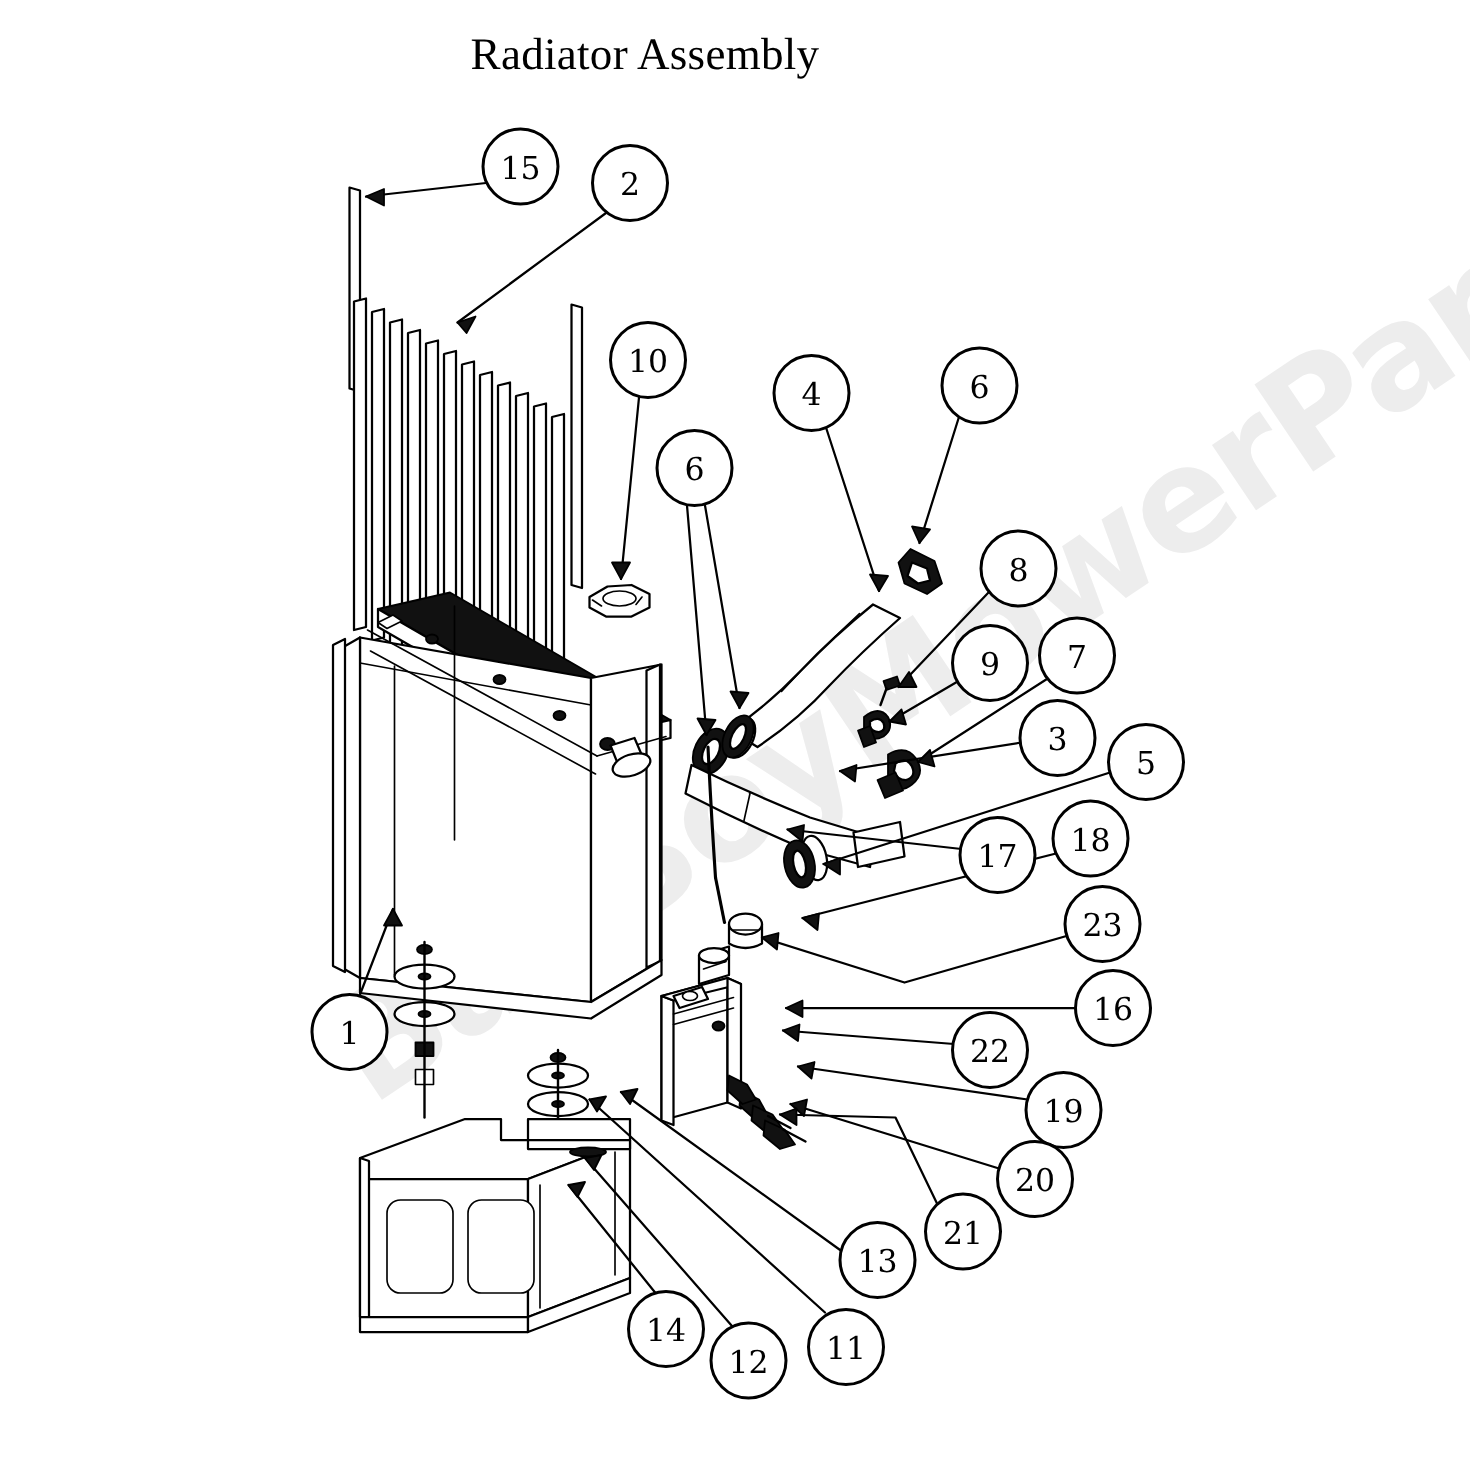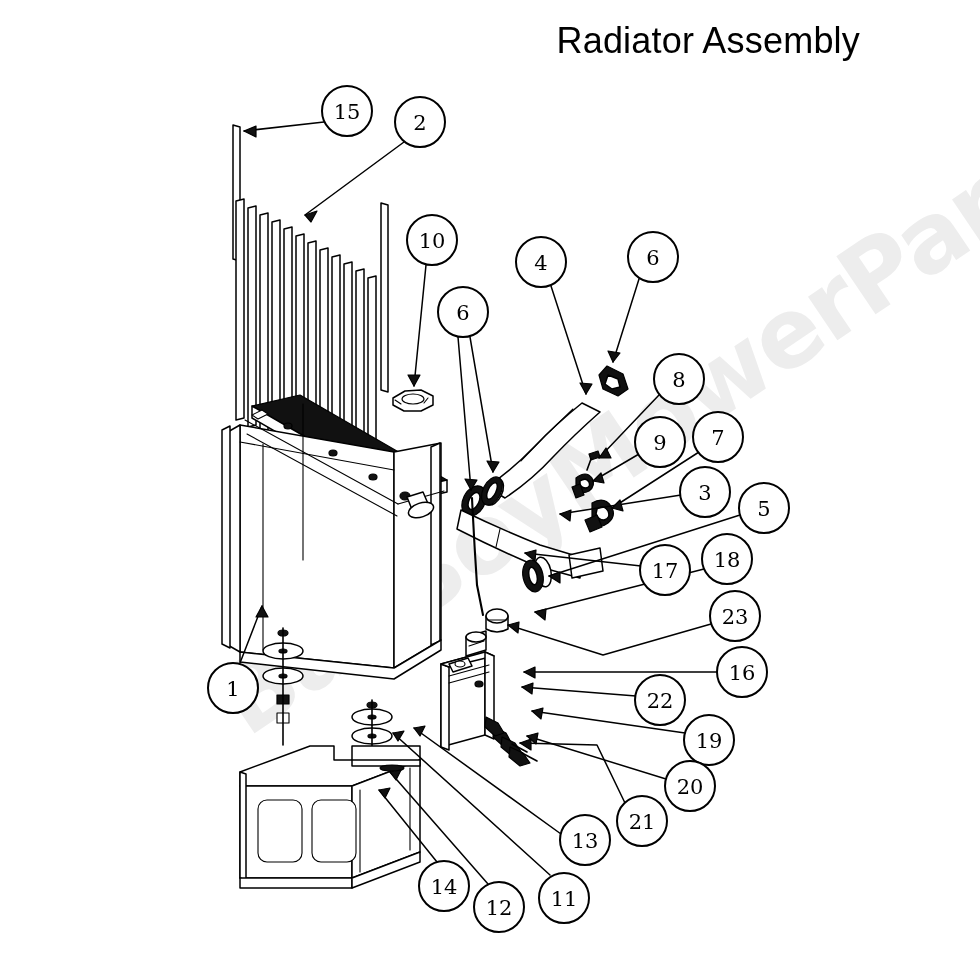--- a/index.html
+++ b/index.html
@@ -13,23 +13,23 @@
     height: 980px;
     background: #ffffff;
     font-family: "DejaVu Sans", sans-serif;
     overflow: hidden;
   }
   #diagram-title {
     position: absolute;
     left: 0;
     top: 20px;
     width: 860px;
-    text-align: right;
-    font-family: Liberation Sans, sans-serif;
-    font-size: 36px;
+    text-align: center;
+    font-family: Liberation Serif, serif;
+    font-size: 30px;
     font-weight: 400;
     color: #000000;
     letter-spacing: 0.2px;
   }
   svg.layer {
     position: absolute;
     left: 0;
     top: 0;
     width: 980px;
     height: 980px;

